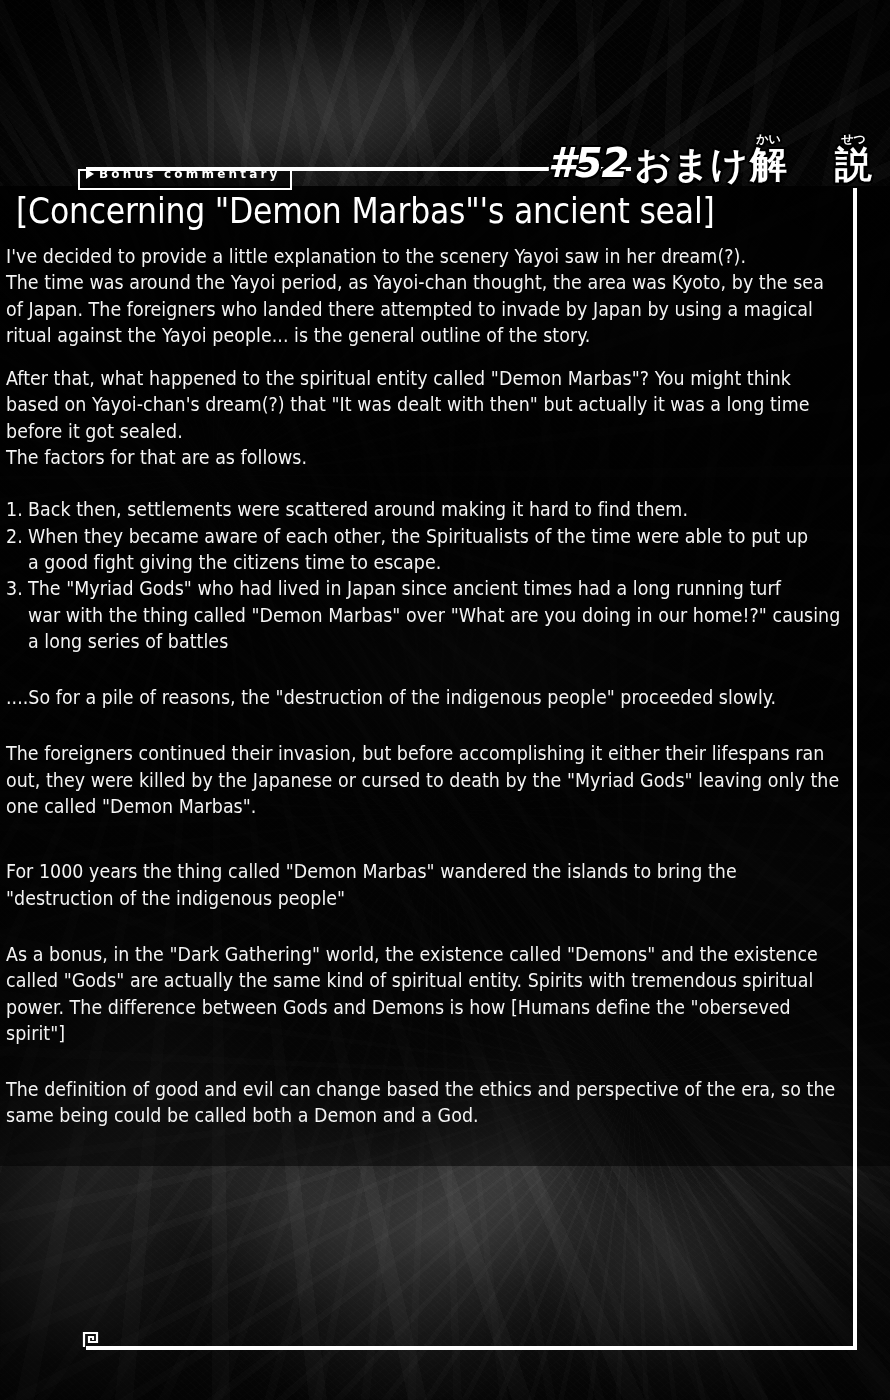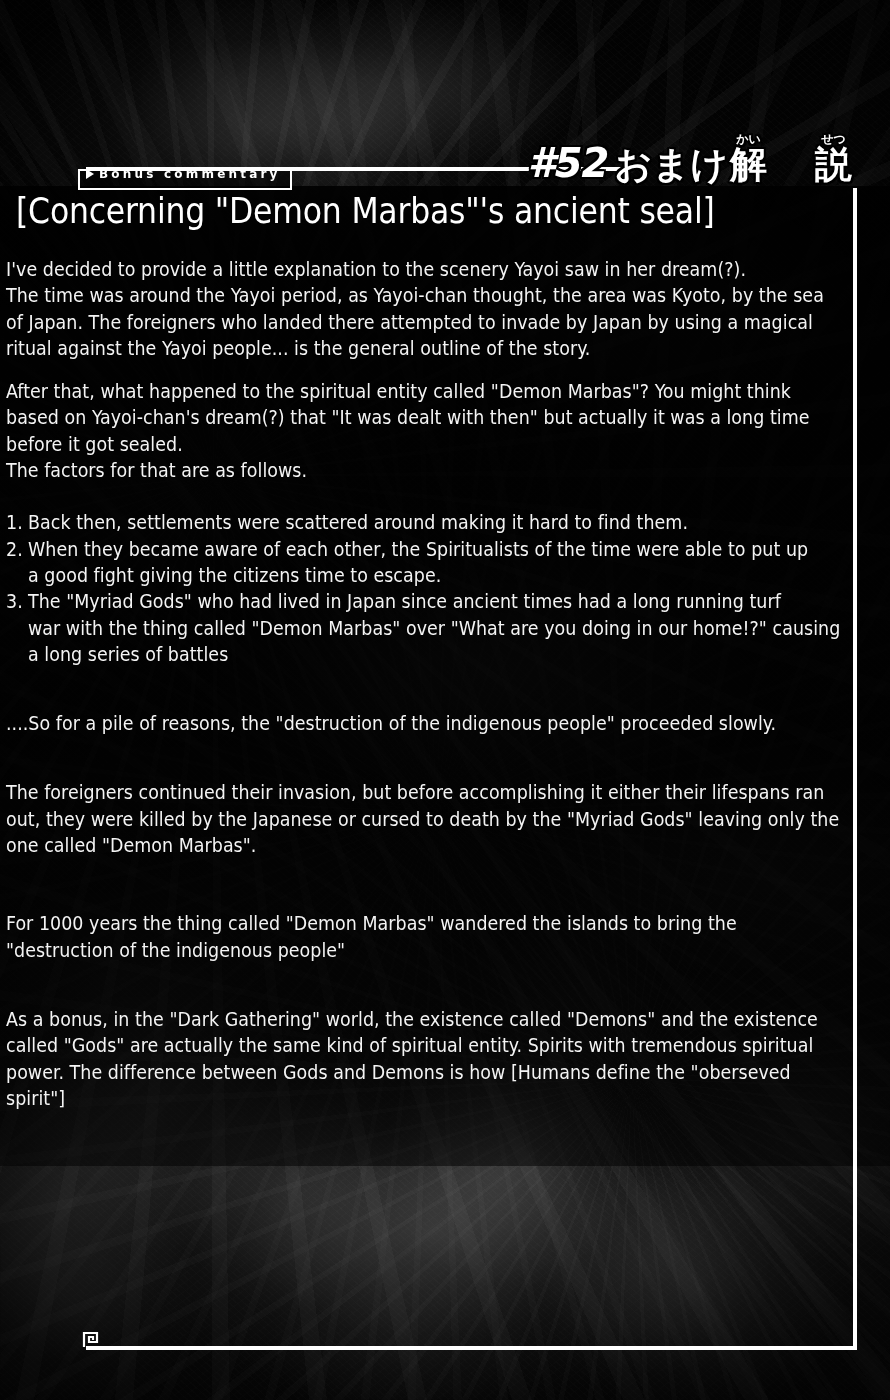--- a/index.html
+++ b/index.html
@@ -173,21 +173,21 @@
     font-size: 12px;
     letter-spacing: 3.2px;
     color: #ffffff;
     line-height: 1;
     white-space: nowrap;
   }
 
   
   .jp-heading {
     position: absolute;
-    right: 38px;
+    right: 18px;
     top: 133px;
     display: flex;
     align-items: flex-end;
     gap: 0;
     color: #ffffff;
     text-shadow:
       2px 0 0 #000, -2px 0 0 #000, 0 2px 0 #000, 0 -2px 0 #000,
       2px 2px 0 #000, -2px 2px 0 #000, 2px -2px 0 #000, -2px -2px 0 #000;
   }
 
@@ -258,21 +258,21 @@
     left: 6px;
     top: 240px;
     width: 842px;
     font-size: 19.4px;
     line-height: 26.3px;
     color: #f4f4f4;
     letter-spacing: 0.05px;
   }
 
   .para {
-    margin: 17px 0 17px 0;
+    margin: 4px 0 17px 0;
     white-space: pre-wrap;
   }
 
   .para.tight {
     margin-bottom: 0;
   }
 
   .list-block {
     margin: 0 0 17px 0;
     padding: 0;
@@ -392,16 +392,18 @@
 "destruction of the indigenous people"</p>
 
     <div class="spacer-gap"></div>
 
     <p class="para">As a bonus, in the "Dark Gathering" world, the existence called "Demons" and the existence
 called "Gods" are actually the same kind of spiritual entity. Spirits with tremendous spiritual
 power. The difference between Gods and Demons is how [Humans define the "oberseved spirit"]</p>
 
     <div class="spacer-gap"></div>
 
+    <p class="para tight">The definition of good and evil can change based the ethics and perspective of the era, so the
+same being could be called both a Demon and a God.</p>
 
   </div>
 
 </div>
 
 </body></html>

